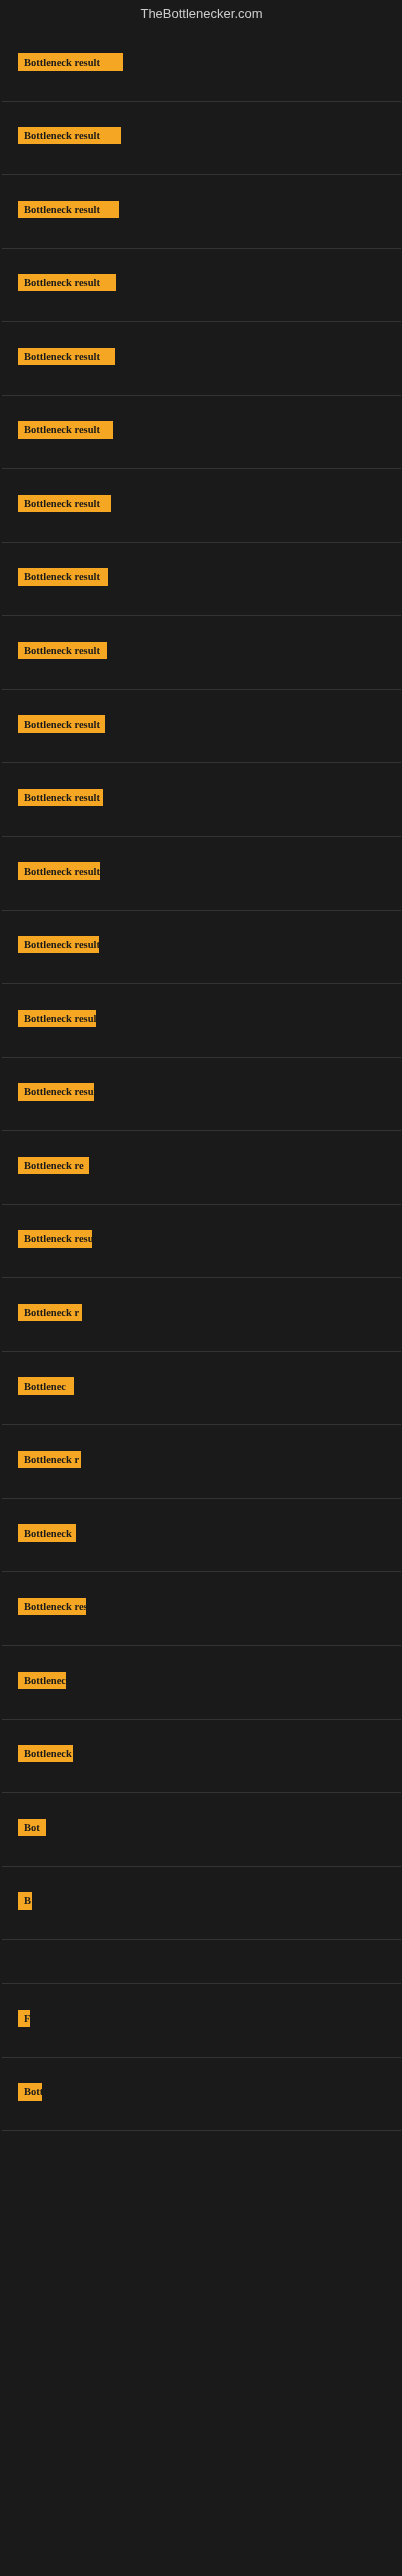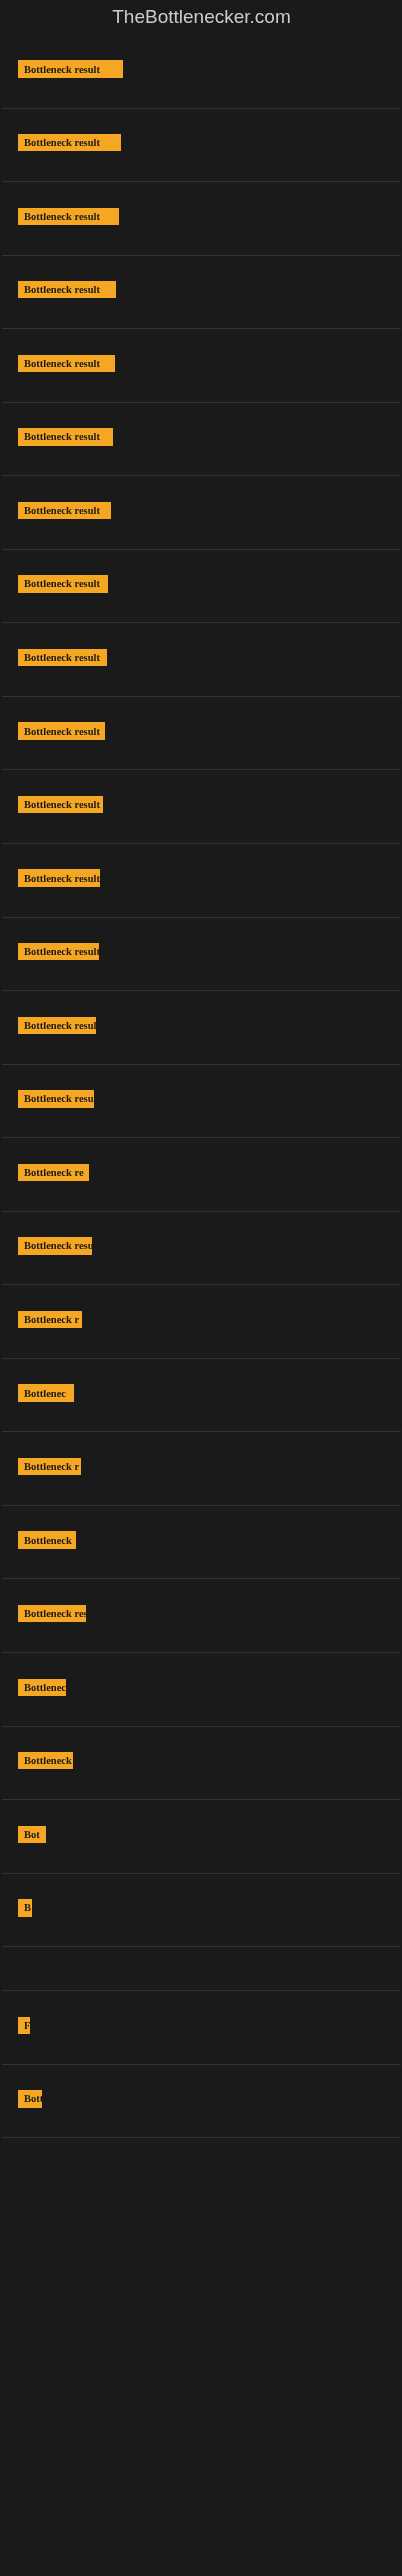--- a/index.html
+++ b/index.html
@@ -12,21 +12,21 @@
       width: 403px;
       min-height: 2576px;
       background-color: #1a1a1a;
       font-family: Arial, sans-serif;
       position: relative;
     }
 
     .site-title {
       text-align: center;
       color: #cccccc;
-      font-size: 19px;
+      font-size: 13px;
       padding: 6.4px 0;
       background-color: #1a1a1a;
     }
 
     .bottleneck-item {
       position: relative;
       margin: 16px;
       padding: 8px 0;
       font-family: Liberation Serif, serif;
     }

